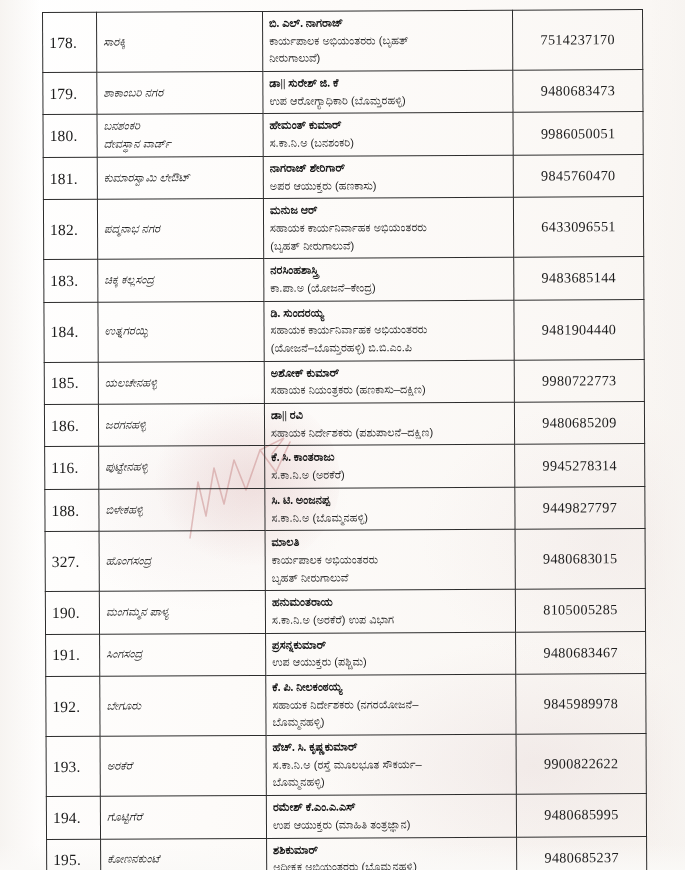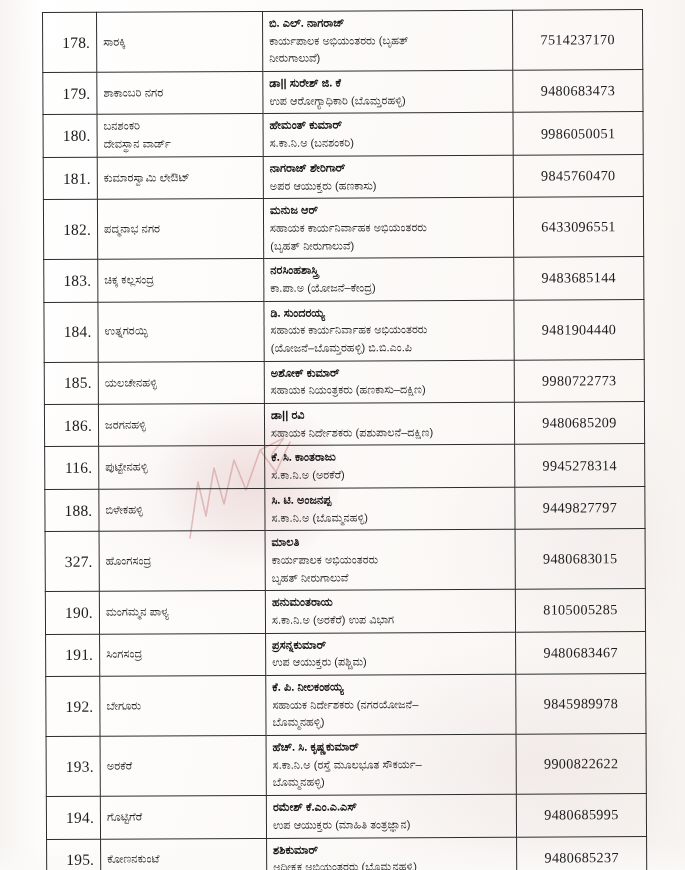--- a/index.html
+++ b/index.html
@@ -81,46 +81,47 @@
   }
 
   
   col.c-sl    { width: 54px; }
   col.c-ward  { width: 166px; }
   col.c-offi  { width: 250px; }
   col.c-phone { width: 130px; }
 
   
   .cell-sl {
-    text-align: right;
+    text-align: left;
     font-family: "Liberation Serif", serif;
     font-size: 15.5px;
     letter-spacing: 0.2px;
     color: #1a1a1a;
     margin-left: 8px;
   }
   .cell-ward {
     font-family: "Liberation Sans", sans-serif;
     font-size: 11.4px;
     line-height: 1.55;
     color: #1f1f1f;
     padding-left: 9px;
   }
-  .cell-ward .ward-line { display: block; }
+  .cell-ward .ward-line { display: block; font-style: italic; }
   .cell-officer {
     font-family: "Liberation Sans", sans-serif;
     font-size: 11.2px;
     line-height: 1.58;
     color: #1f1f1f;
     padding-left: 7px;
   }
   .officer-name {
     display: block;
     font-weight: bold;
     color: #151515;
+    font-family: Liberation Serif, serif;
   }
   .officer-desig {
     display: block;
     color: #262626;
   }
   .cell-phone {
     text-align: center;
     font-family: "Liberation Serif", serif;
     font-size: 14.2px;
     letter-spacing: 0.35px;

